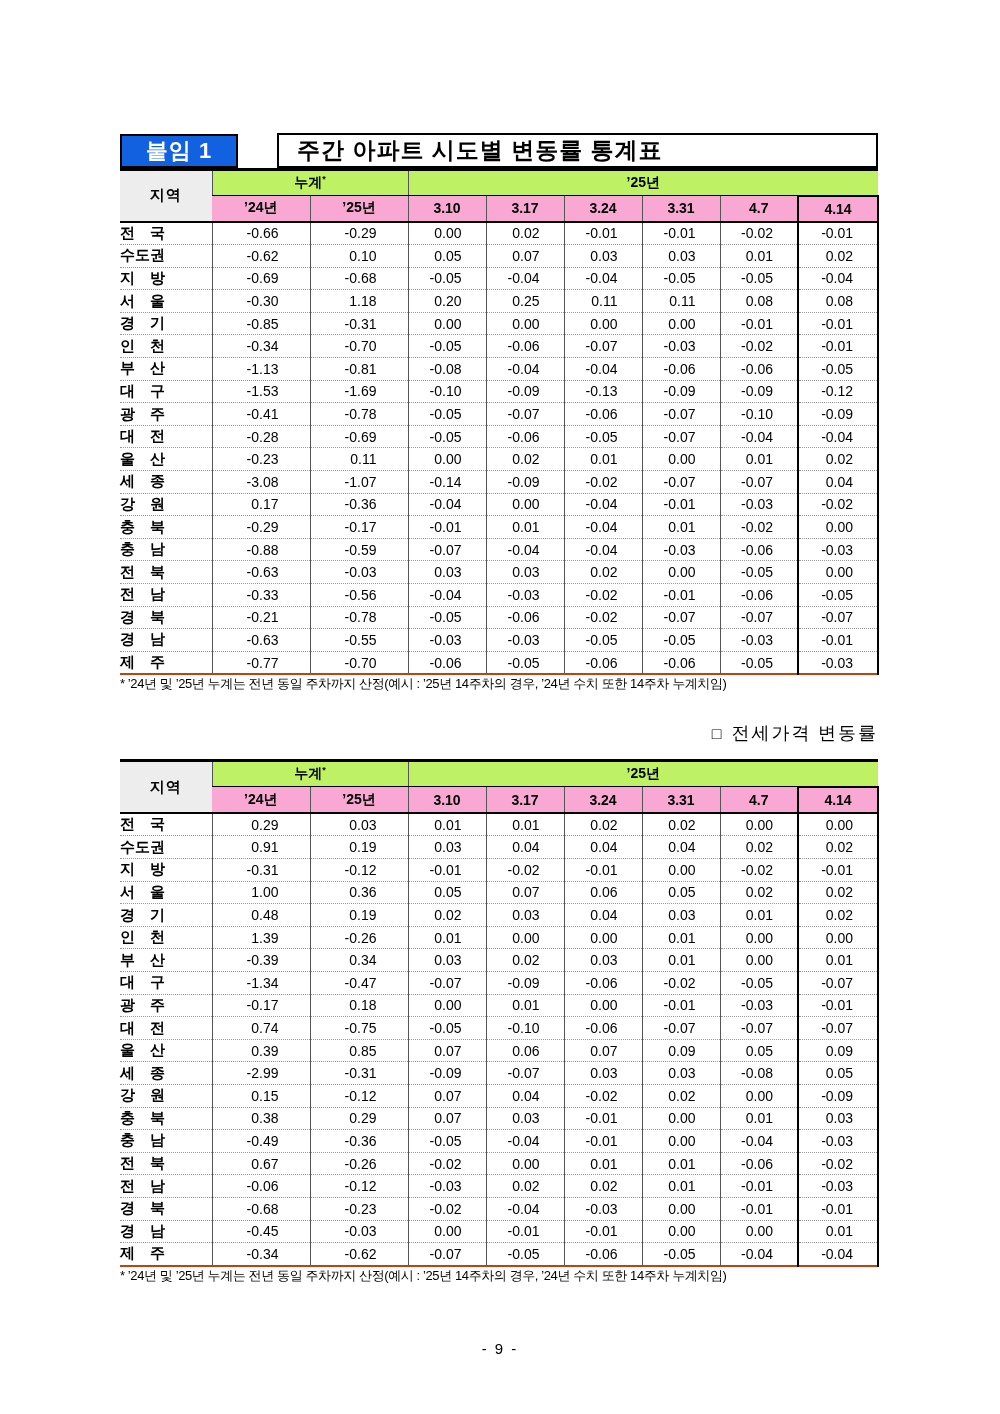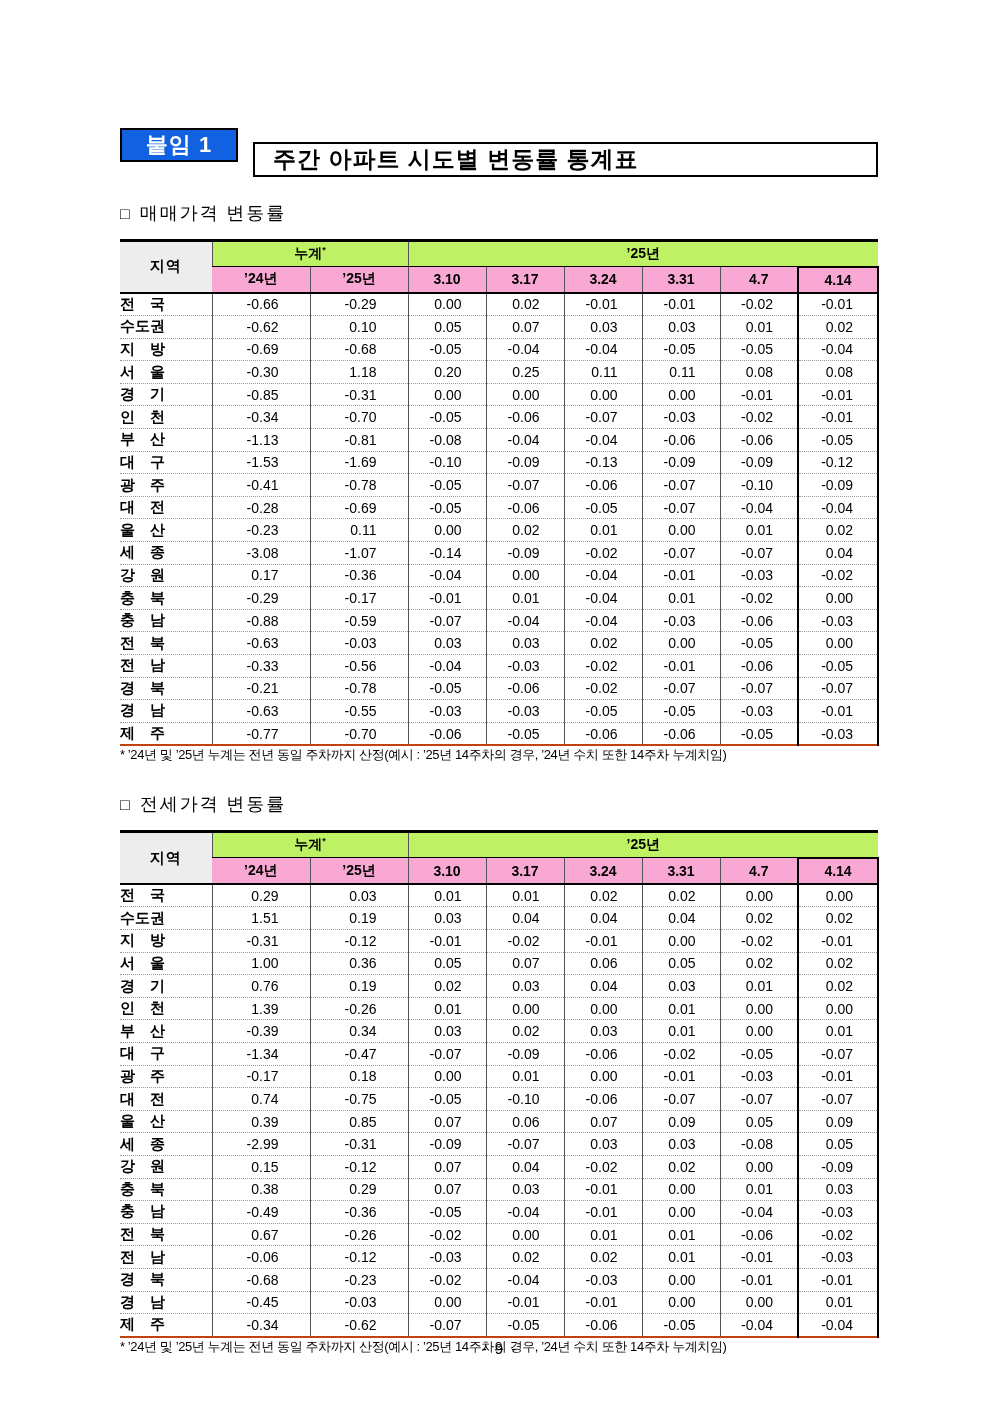--- a/index.html
+++ b/index.html
@@ -3,21 +3,21 @@
 <meta charset="utf-8">
 <style>
   html,body{margin:0;padding:0;}
   body{
     width:1000px;height:1414px;background:#ffffff;position:relative;
     font-family:"Liberation Sans","DejaVu Sans",sans-serif;color:#000;
   }
   .content{position:absolute;left:120px;top:122px;width:758px;}
 
   
-  .titlebar{display:flex;align-items:center;height:46px;}
+  .titlebar{display:flex;align-items:flex-end;height:46px;gap:24px;}
   .badge{
     width:114px;background:#1161e0;border:2px solid #000;
     color:#fff;font-weight:bold;font-size:22px;
     display:flex;align-items:center;justify-content:center;letter-spacing:1px;
   }
   .doc-title{
     flex:1;margin-left:15px;border:2px solid #000;background:#fff;
     display:flex;align-items:center;padding-left:18px;
     font-weight:bold;font-size:23px;letter-spacing:1px;margin-top:28px;
   }
@@ -68,23 +68,20 @@
 </head>
 <body>
 
 <div class="content">
 
   <div class="titlebar">
     <div class="badge">붙임 1</div>
     <div class="doc-title">주간 아파트 시도별 변동률 통계표</div>
   </div>
 
-  <div class="section-title">
-    <span class="sq">□</span><span>매매가격 변동률</span>
-  </div>
 
   <table class="stat">
     <colgroup>
       <col style="width:92px">
         <col style="width:98px">
         <col style="width:98px">
       <col style="width:78px">
         <col style="width:78px">
         <col style="width:78px">
       <col style="width:78px">
@@ -327,21 +324,21 @@
           <td class="val">-0.06</td>
           <td class="val">-0.06</td>
           <td class="val">-0.05</td>
           <td class="val last-col">-0.03</td>
         </tr>
       </tbody>
   </table>
 
   <div class="footnote">* ’24년 및 ’25년 누계는 전년 동일 주차까지 산정(예시 : ’25년 14주차의 경우, ’24년 수치 또한 14주차 누계치임)</div>
 
-  <div class="section-title" style="margin-top:28px;">
+  <div class="section-title" style="margin-top:28px;text-align:right;">
     <span class="sq">□</span><span>전세가격 변동률</span>
   </div>
 
   <table class="stat">
     <colgroup>
       <col style="width:92px">
         <col style="width:98px">
         <col style="width:98px">
       <col style="width:78px">
         <col style="width:78px">
@@ -374,21 +371,21 @@
           <td class="val cum">0.03</td>
           <td class="val">0.01</td>
           <td class="val">0.01</td>
           <td class="val">0.02</td>
           <td class="val">0.02</td>
           <td class="val">0.00</td>
           <td class="val last-col">0.00</td>
         </tr>
         <tr>
           <td class="region">수도권</td>
-          <td class="val cum">1.51</td>
+          <td class="val cum">0.91</td>
           <td class="val cum">0.19</td>
           <td class="val">0.03</td>
           <td class="val">0.04</td>
           <td class="val">0.04</td>
           <td class="val">0.04</td>
           <td class="val">0.02</td>
           <td class="val last-col">0.02</td>
         </tr>
         <tr>
           <td class="region">지　방</td>
@@ -407,21 +404,21 @@
           <td class="val cum">0.36</td>
           <td class="val">0.05</td>
           <td class="val">0.07</td>
           <td class="val">0.06</td>
           <td class="val">0.05</td>
           <td class="val">0.02</td>
           <td class="val last-col">0.02</td>
         </tr>
         <tr>
           <td class="region">경　기</td>
-          <td class="val cum">0.76</td>
+          <td class="val cum">0.48</td>
           <td class="val cum">0.19</td>
           <td class="val">0.02</td>
           <td class="val">0.03</td>
           <td class="val">0.04</td>
           <td class="val">0.03</td>
           <td class="val">0.01</td>
           <td class="val last-col">0.02</td>
         </tr>
         <tr>
           <td class="region">인　천</td>

